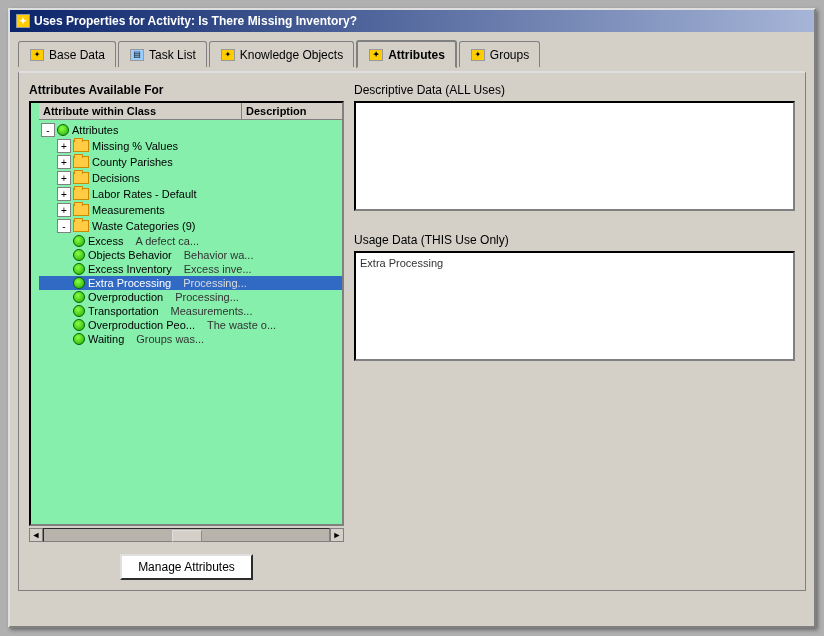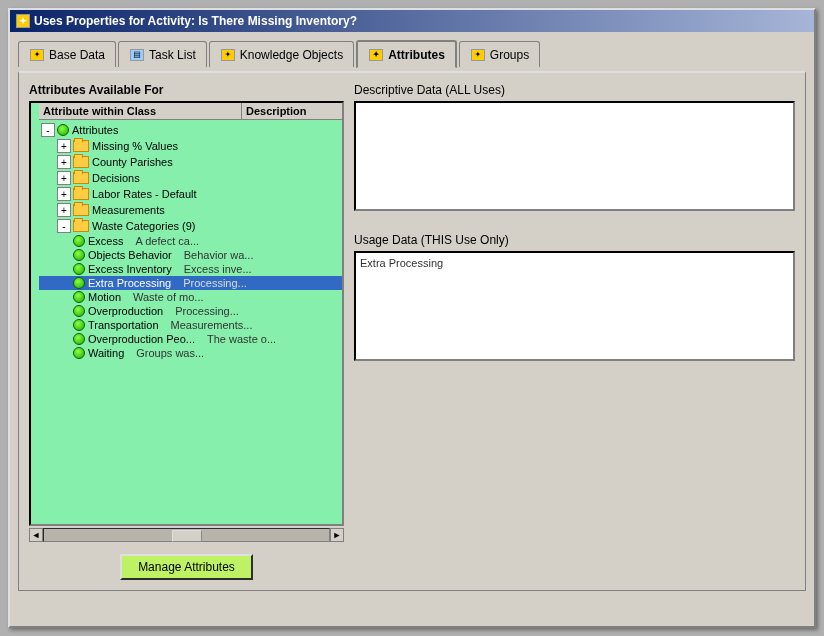--- a/index.html
+++ b/index.html
@@ -216,21 +216,21 @@
       overflow: hidden;
       text-overflow: ellipsis;
       max-width: 90px;
     }
     .tree-row.selected .tree-desc {
       color: #ddd;
     }
     .manage-btn {
       margin-top: 6px;
       padding: 4px 16px;
-      background: #bef264;
+      background: #ffffff;
       border: 2px outset #dfdfdf;
       border-bottom-color: #808080;
       border-right-color: #808080;
       cursor: pointer;
       font-size: 12px;
       align-self: center;
     }
 
     
     .right-panel {
@@ -425,27 +425,20 @@
               <div class="tree-indent"></div>
               <div class="tree-indent"></div>
               <span class="green-dot"></span>
               <span class="tree-label">Extra Processing</span>
               <span class="tree-desc">Processing...</span>
             </div>
             <div class="tree-row">
               <div class="tree-indent"></div>
               <div class="tree-indent"></div>
               <span class="green-dot"></span>
-              <span class="tree-label">Motion</span>
-              <span class="tree-desc">Waste of mo...</span>
-            </div>
-            <div class="tree-row">
-              <div class="tree-indent"></div>
-              <div class="tree-indent"></div>
-              <span class="green-dot"></span>
               <span class="tree-label">Overproduction</span>
               <span class="tree-desc">Processing...</span>
             </div>
             <div class="tree-row">
               <div class="tree-indent"></div>
               <div class="tree-indent"></div>
               <span class="green-dot"></span>
               <span class="tree-label">Transportation</span>
               <span class="tree-desc">Measurements...</span>
             </div>

